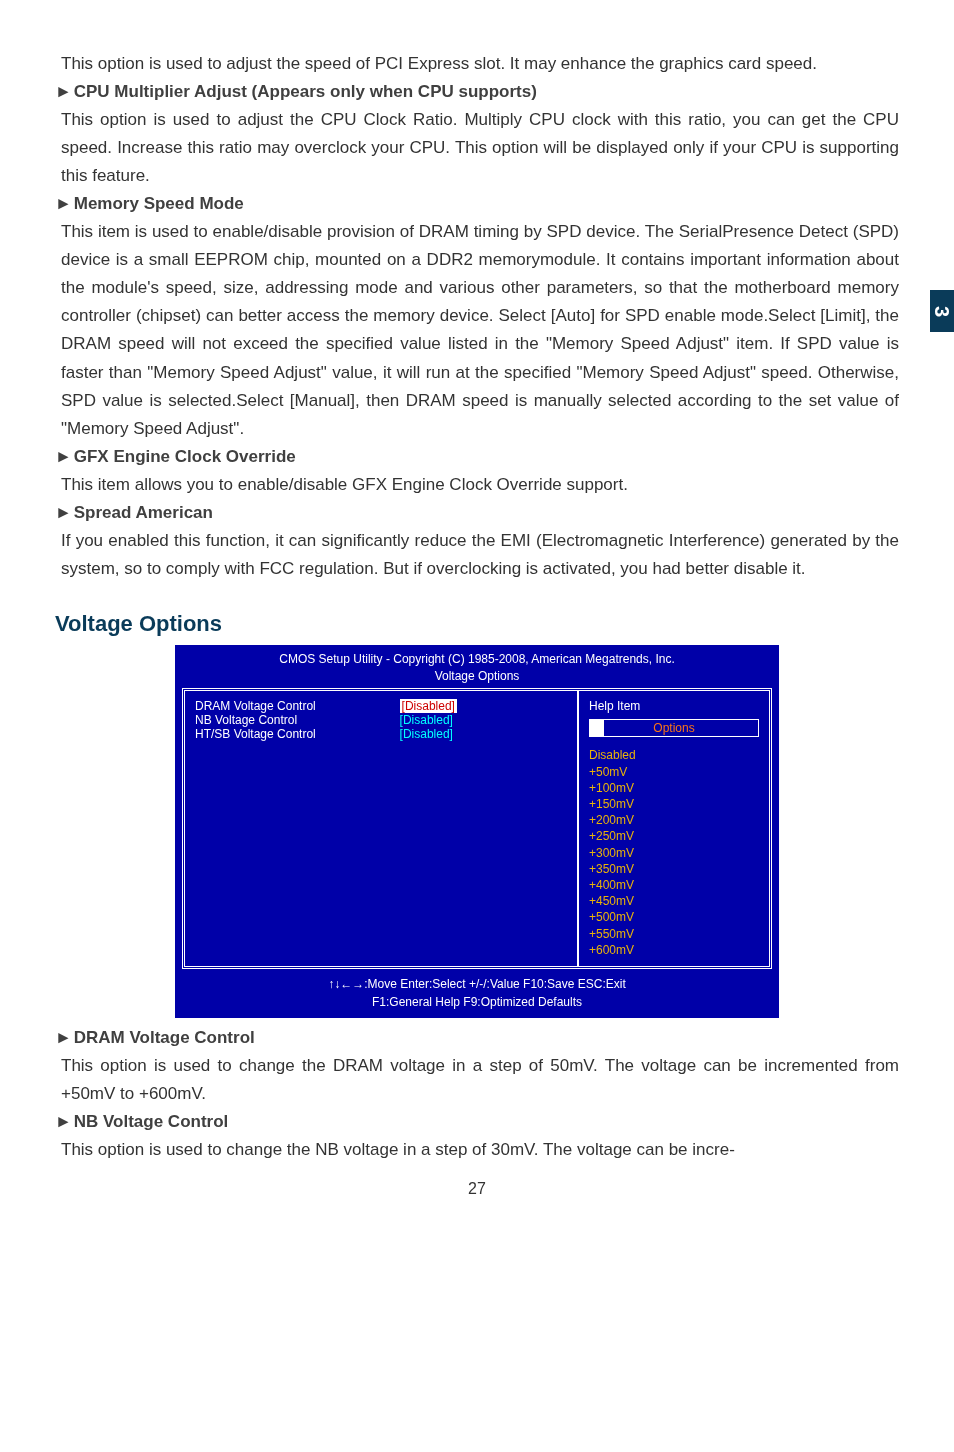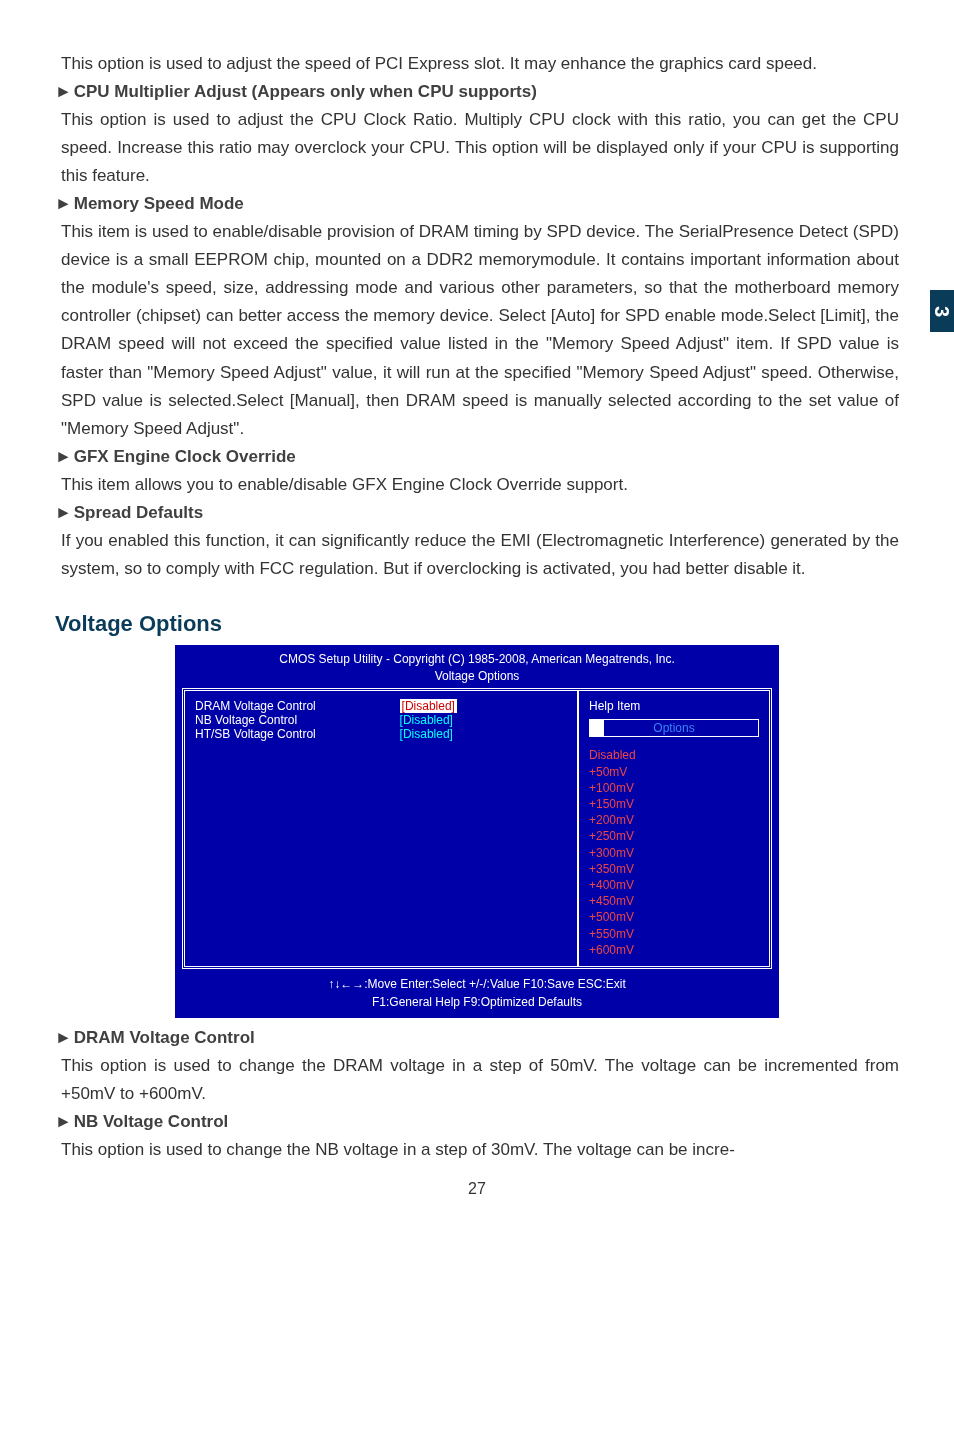--- a/index.html
+++ b/index.html
@@ -96,36 +96,36 @@
     border-left: 2px solid #fff;
     padding: 8px 10px;
   }
   .help-item {
     text-align: left;
     color: #fff;
     margin-bottom: 6px;
   }
   .options-box {
     border: 1px solid #fff;
-    color: #3b82f6;
+    color: #f97316;
     text-align: center;
     padding: 1px 12px;
     margin-bottom: 10px;
     background: #0000a8;
     position: relative;
   }
   .options-box::before {
     content: "";
     position: absolute;
     left: 0; top: 0; bottom: 0;
     width: 14px;
     background: #fff;
   }
   .opt-list div {
-    color: #ef4444;
+    color: #eab308;
     line-height: 1.35;
   }
   .bios-footer {
     text-align: center;
     padding-top: 6px;
     line-height: 1.5;
   }
   .page-num {
     text-align: center;
     font-size: 16px;
@@ -157,21 +157,21 @@
   <div class="body-text">This item is used to enable/disable provision of DRAM timing by SPD device. The SerialPresence Detect (SPD) device is a small EEPROM chip, mounted on a DDR2 memorymodule. It contains important information about the module's speed, size, addressing mode and various other parameters, so that the motherboard memory controller (chipset) can better access the memory device. Select [Auto] for SPD enable mode.Select [Limit], the DRAM speed will not exceed the specified value listed in the "Memory Speed Adjust" item. If SPD value is faster than "Memory Speed Adjust" value, it will run at the specified "Memory Speed Adjust" speed. Otherwise, SPD value is selected.Select [Manual], then DRAM speed is manually selected according to the set value of "Memory Speed Adjust".</div>
 
   <div class="heading-row">
     <span class="tri">►</span>
     <span>GFX Engine Clock Override</span>
   </div>
   <div class="body-text">This item allows you to enable/disable GFX Engine Clock Override support.</div>
 
   <div class="heading-row">
     <span class="tri">►</span>
-    <span>Spread Defaults</span>
+    <span>Spread American</span>
   </div>
   <div class="body-text">If you enabled this function, it can significantly reduce the EMI (Electromagnetic Interference) generated by the system, so to comply with FCC regulation. But if overclocking is activated, you had better disable it.</div>
 
   <div class="section-title">Voltage Options</div>
 
   <div class="bios-box">
     <div class="bios-title">
       <div>CMOS Setup Utility - Copyright (C) 1985-2008, American Megatrends, Inc.</div>
       <div>Voltage Options</div>
     </div>

